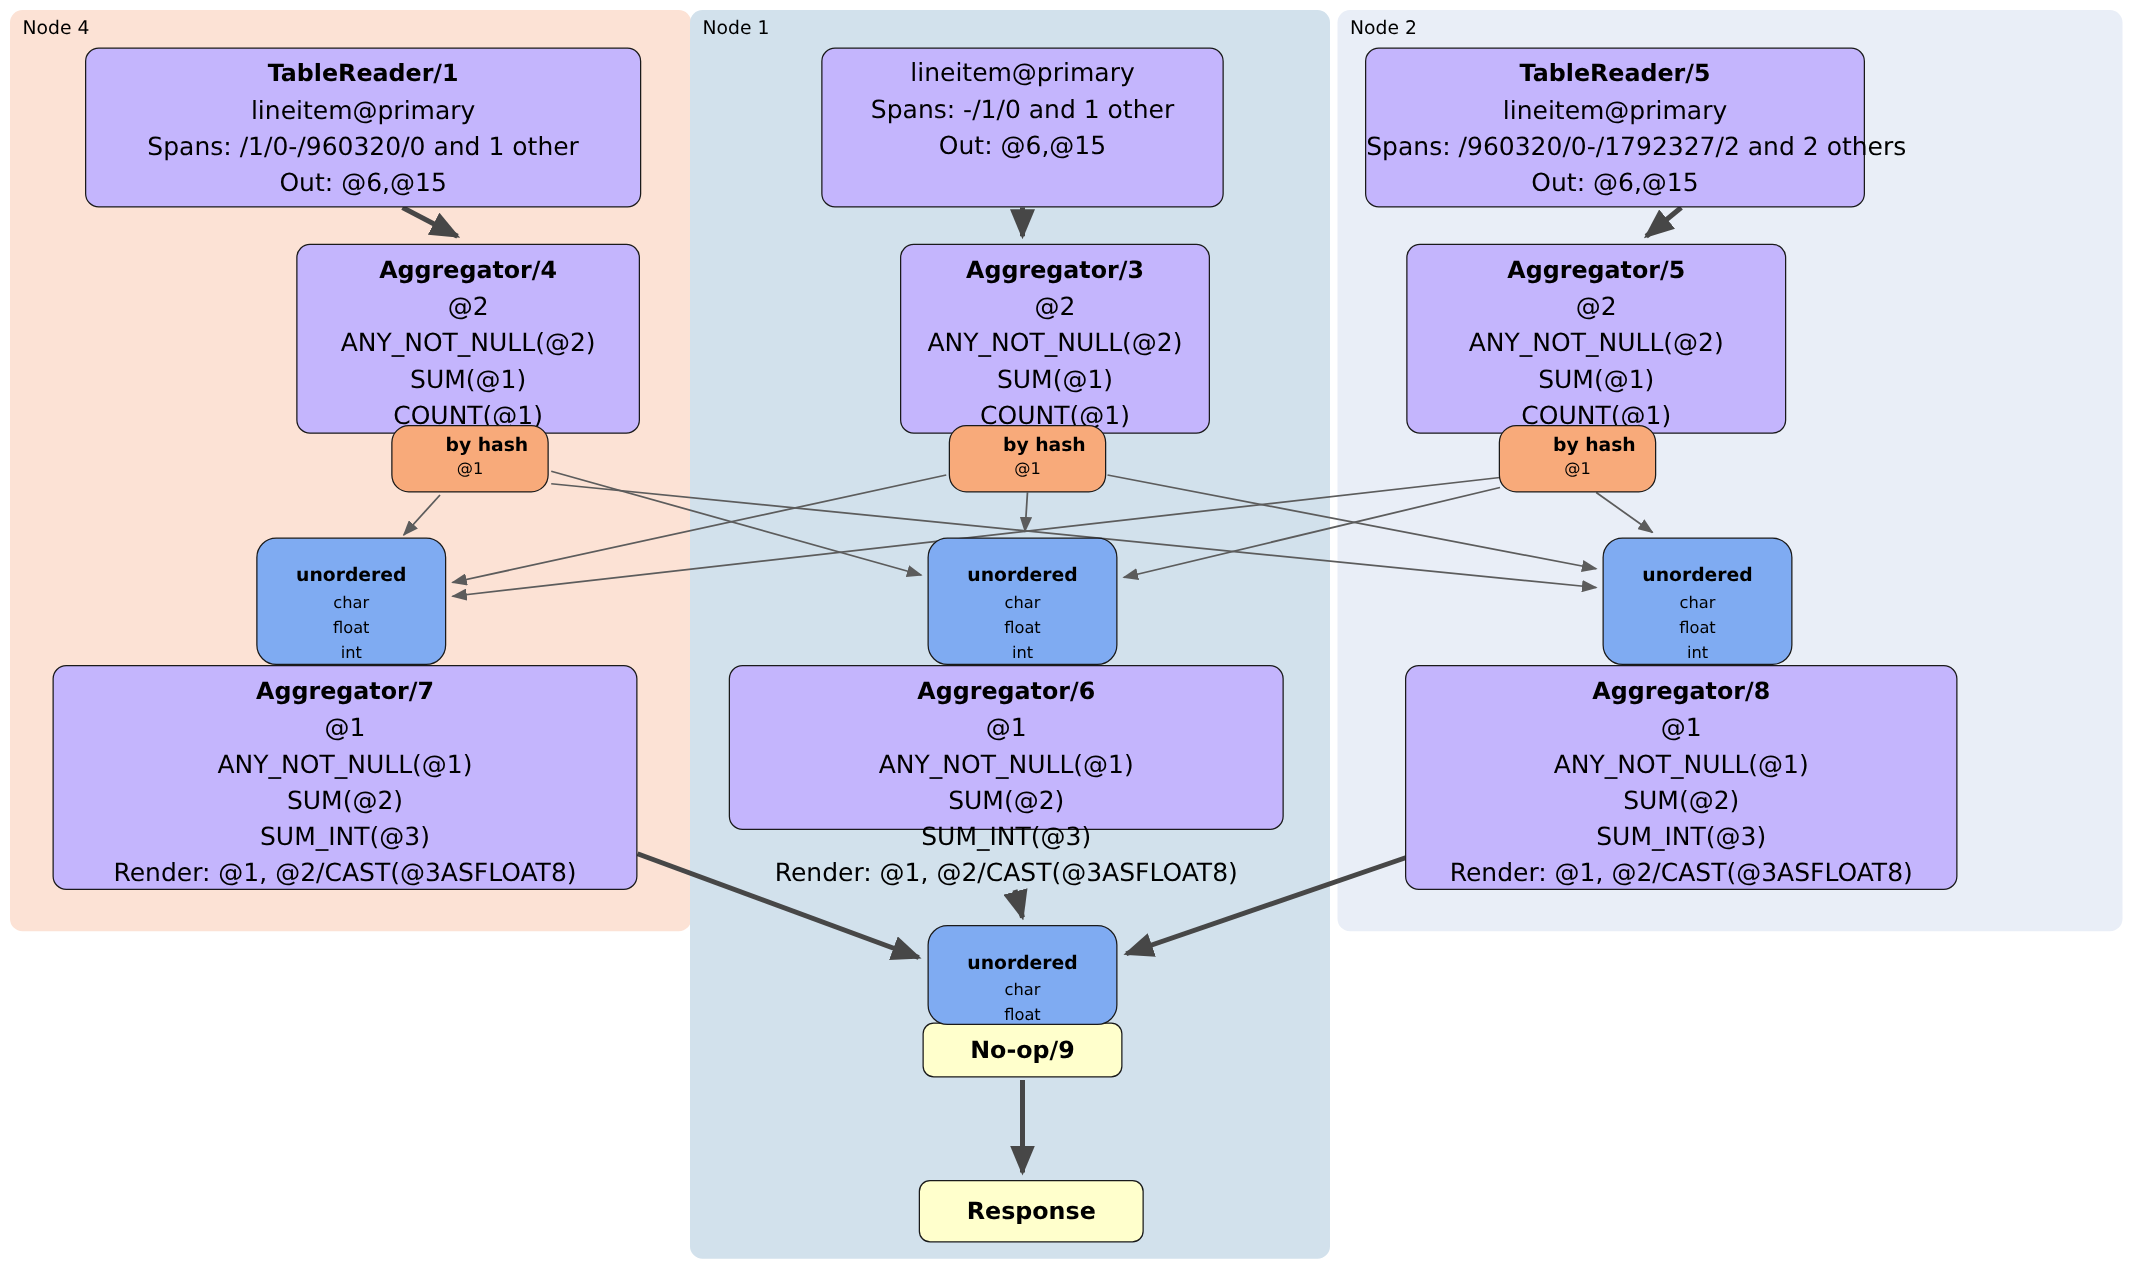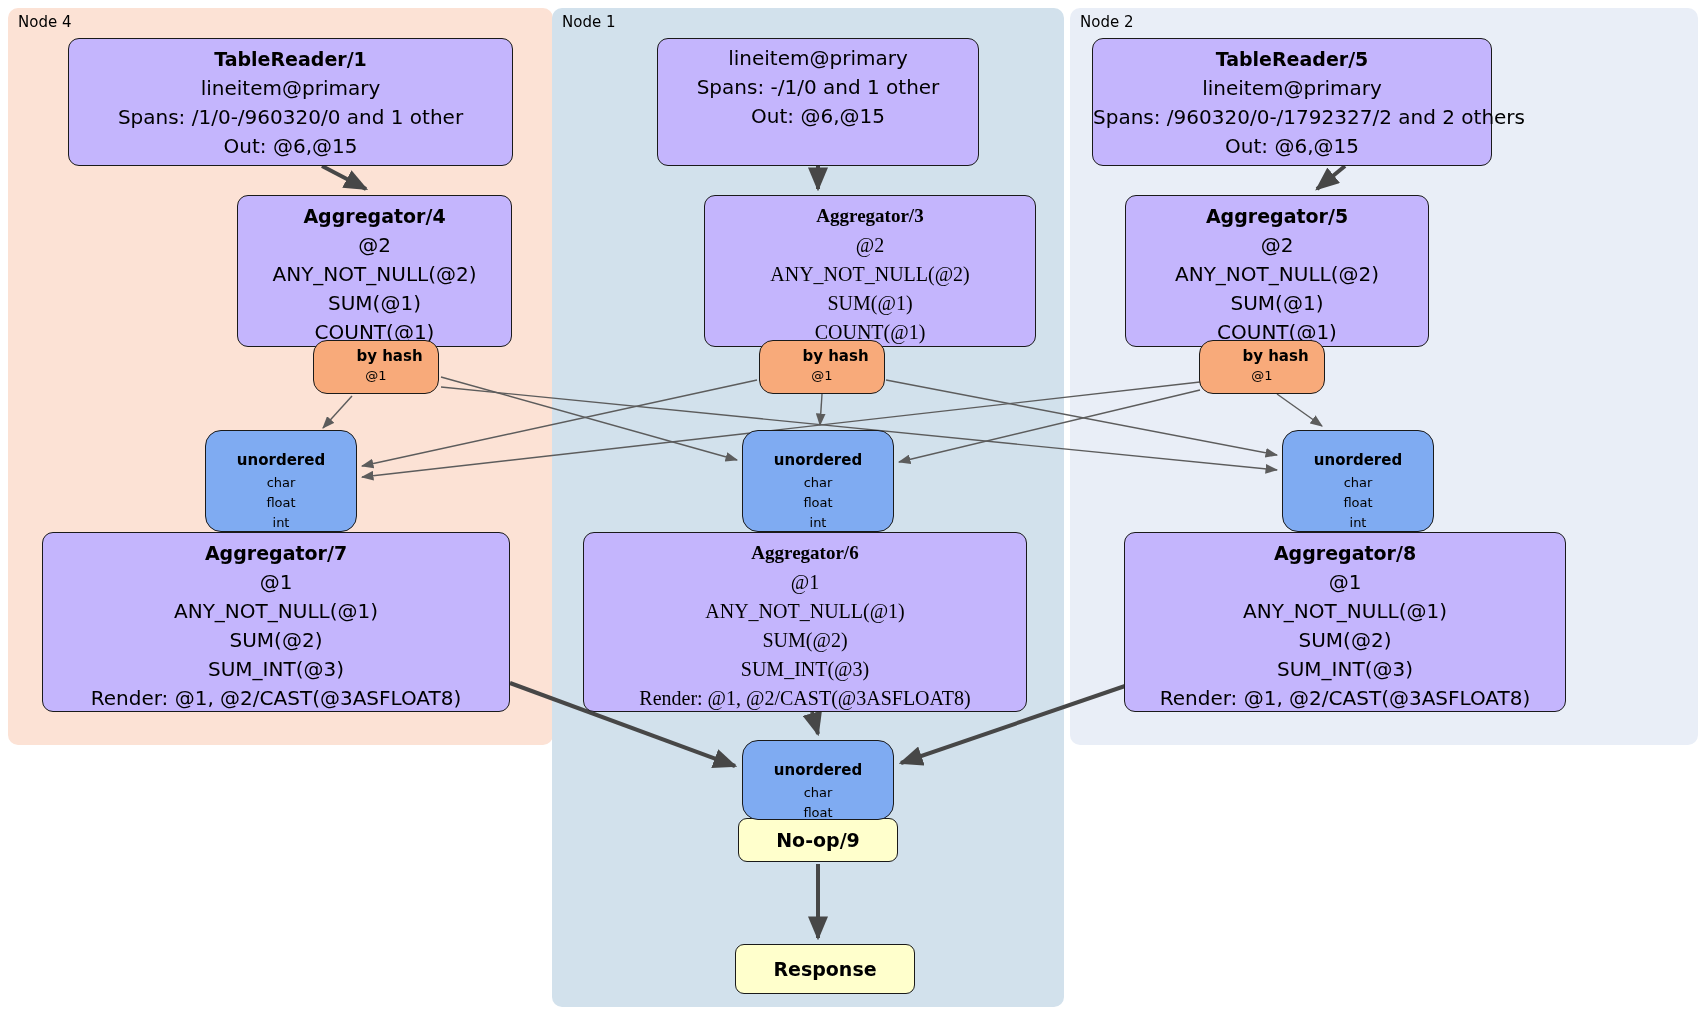--- a/index.html
+++ b/index.html
@@ -38,24 +38,24 @@
   #p-node1 { left:552px;  top:8px; width:512px;  height:999px; background:#d2e1ec; }
   #p-node2 { left:1070px; top:8px; width:628px;  height:737px; background:#e9eef7; }
   #l-node3 { left:18px;   top:12px; }
   #l-node1 { left:562px;  top:12px; }
   #l-node2 { left:1080px; top:12px; }
   
   #tr1  { left:68px;   top:38px;  width:445px; height:128px; }
   #tr0  { left:657px;  top:38px;  width:322px; height:128px; }
   #tr2  { left:1092px; top:38px;  width:400px; height:128px; }
   #agg4 { left:237px;  top:195px; width:275px; height:152px; }
-  #agg3 { left:704px;  top:195px; width:332px; height:152px;font-family:Liberation Serif, serif; }
+  #agg3 { left:720px;  top:195px; width:248px; height:152px; }
   #agg5 { left:1125px; top:195px; width:304px; height:152px; }
   #agg7 { left:42px;   top:532px; width:468px; height:180px; }
-  #agg6 { left:583px;  top:532px; width:444px; height:180px;font-family:Liberation Serif, serif; }
+  #agg6 { left:583px;  top:532px; width:444px; height:132px; }
   #agg8 { left:1124px; top:532px; width:442px; height:180px; }
   
   #hash-l { left:313px;  top:340px; width:126px; height:54px; }
   #hash-c { left:759px;  top:340px; width:126px; height:54px; }
   #hash-r { left:1199px; top:340px; width:126px; height:54px; }
   
   #un-l { left:205px;  top:430px; width:152px; height:102px; }
   #un-c { left:742px;  top:430px; width:152px; height:102px; }
   #un-r { left:1282px; top:430px; width:152px; height:102px; }
   #un-b { left:742px;  top:740px; width:152px; height:80px;  }

